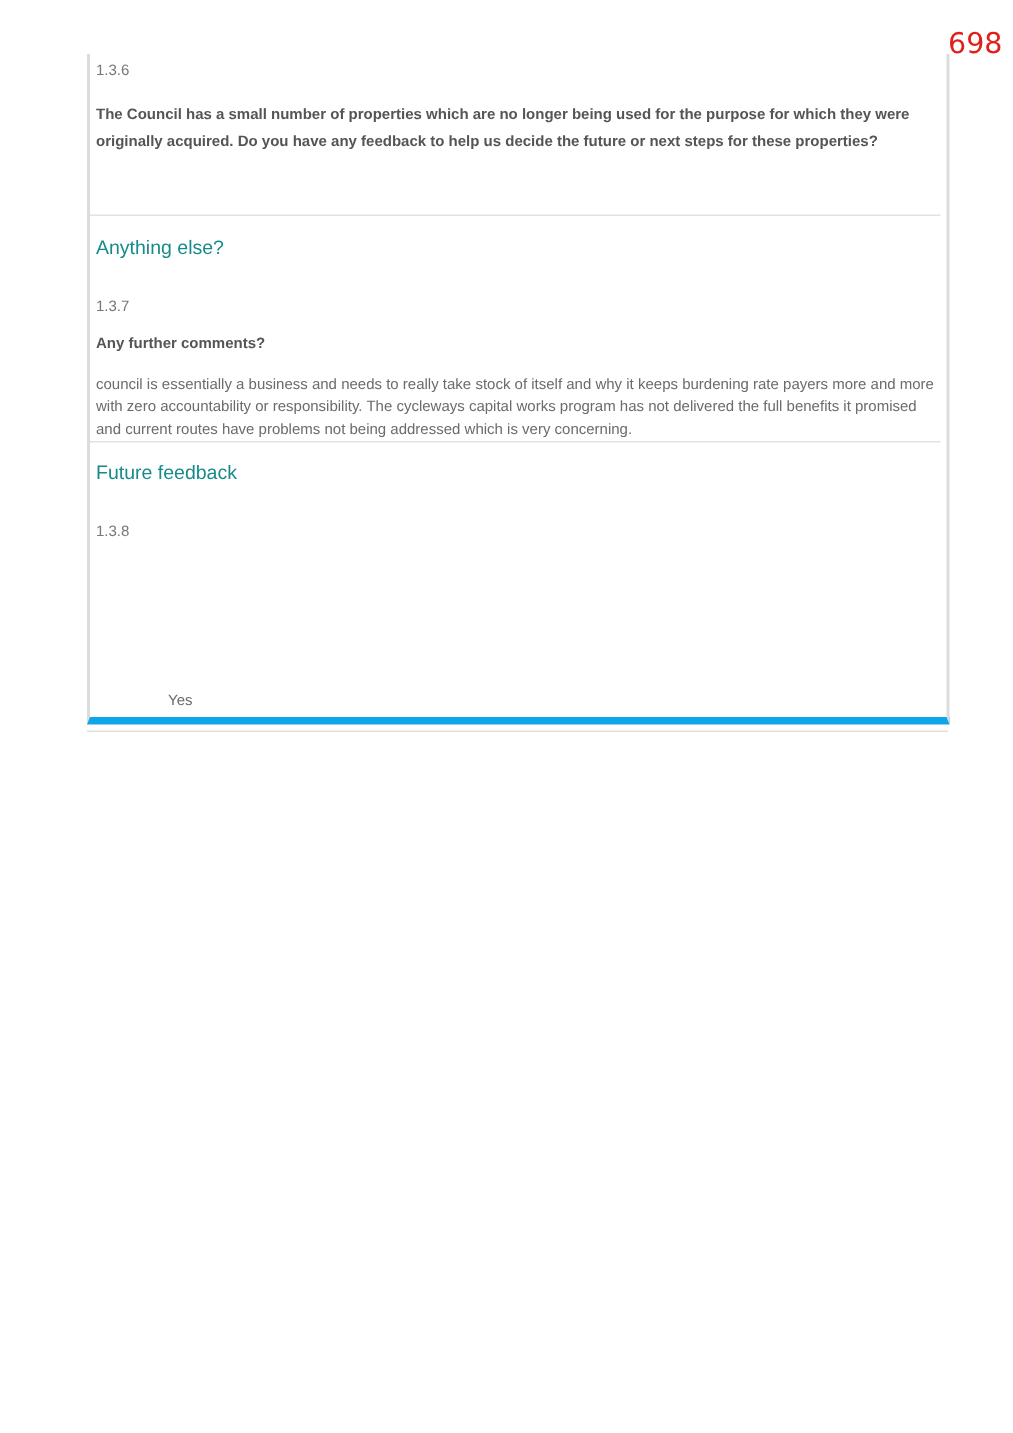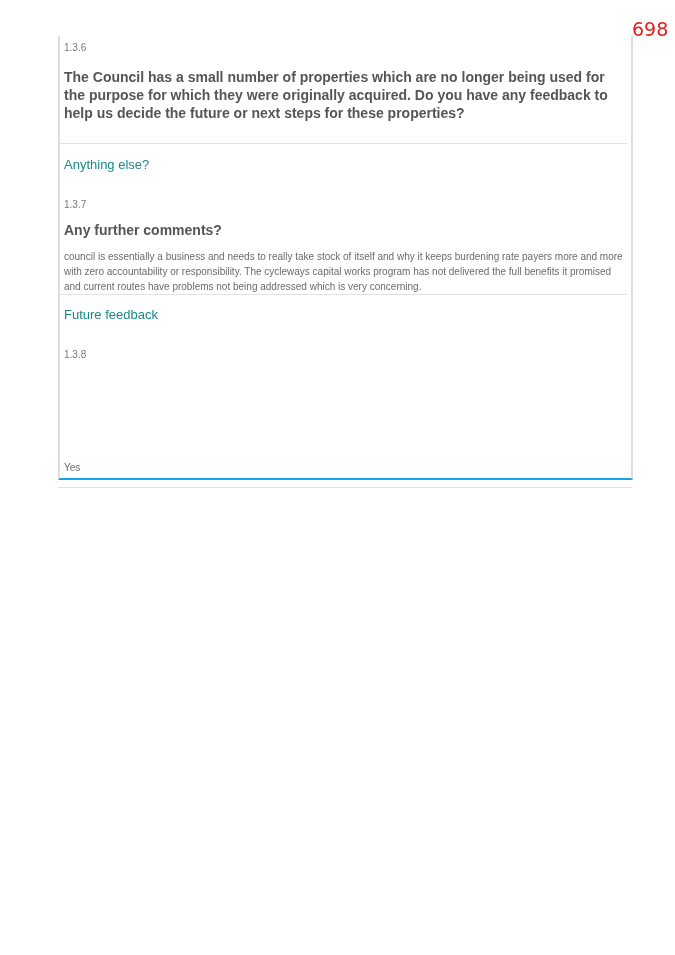--- a/index.html
+++ b/index.html
@@ -1,25 +1,25 @@
 <!DOCTYPE html>
 <html><head>
 <meta charset="utf-8">
 <style>
   html, body { margin:0; padding:0; }
   body { width:675px; height:955px; background:#ffffff; position:relative; overflow:hidden;
          font-family:"Liberation Sans", sans-serif; color:#555; }
   .page-number { position:absolute; top:18px; left:584px; font-size:19px; color:#e0201b;
                  font-family:"DejaVu Sans", sans-serif;margin-left:48px; }
   .card { position:absolute; left:58px; top:36px; width:571px; height:442px;
-          border-left:2px solid #dcdcdc; border-right:2px solid #dcdcdc; border-bottom:2px solid #0ea5e9; }
+          border-left:2px solid #dcdcdc; border-right:2px solid #dcdcdc; border-bottom:5px solid #0ea5e9; }
   .bottom-rule { position:absolute; left:58px; top:487px; width:574px; height:1px; background:#e0e0e0; }
   .txt { position:absolute; left:4px; font-size:10px; line-height:15px; }
   .num { color:#777; }
-  .q { font-weight:bold; color:#555; font-size:14px; line-height:18px; width:560px; }
+  .q { font-weight:bold; color:#555; font-size:10px; line-height:18px; width:560px; }
   .ans { color:#6b6b6b; width:562px; }
   .section { font-weight:normal; color:#178a8a; font-size:13px; }
   .hr { position:absolute; left:0; width:567px; height:1px; background:#e2e2e2; }
   .footer { position:absolute; top:958px; left:556px; font-size:9.5px; color:#888; }
 </style>
 </head>
 <body>
 
 <div class="page-number">698</div>
 
@@ -30,18 +30,18 @@
   <div class="hr" style="top:107px;"></div>
 
   <div class="txt section" style="top:121px;">Anything else?</div>
   <div class="txt num" style="top:161px;">1.3.7</div>
   <div class="txt ans" style="top:213px;">council is essentially a business and needs to really take stock of itself and why it keeps burdening rate payers more and more with zero accountability or responsibility. The cycleways capital works program has not delivered the full benefits it promised and current routes have problems not being addressed which is very concerning.</div>
   <div class="txt q" style="top:185px;">Any further comments?</div>
   <div class="hr" style="top:258px;"></div>
 
   <div class="txt section" style="top:271px;">Future feedback</div>
   <div class="txt num" style="top:311px;">1.3.8</div>
-  <div class="txt ans" style="top:424px;">Yes</div>
+  <div class="txt ans" style="top:424px;margin-left:48px;">Yes</div>
 </div>
 
 <div class="bottom-rule"></div>
 
 <div class="footer">T24Consult  Page 4 of 4</div>
 
 </body></html>

